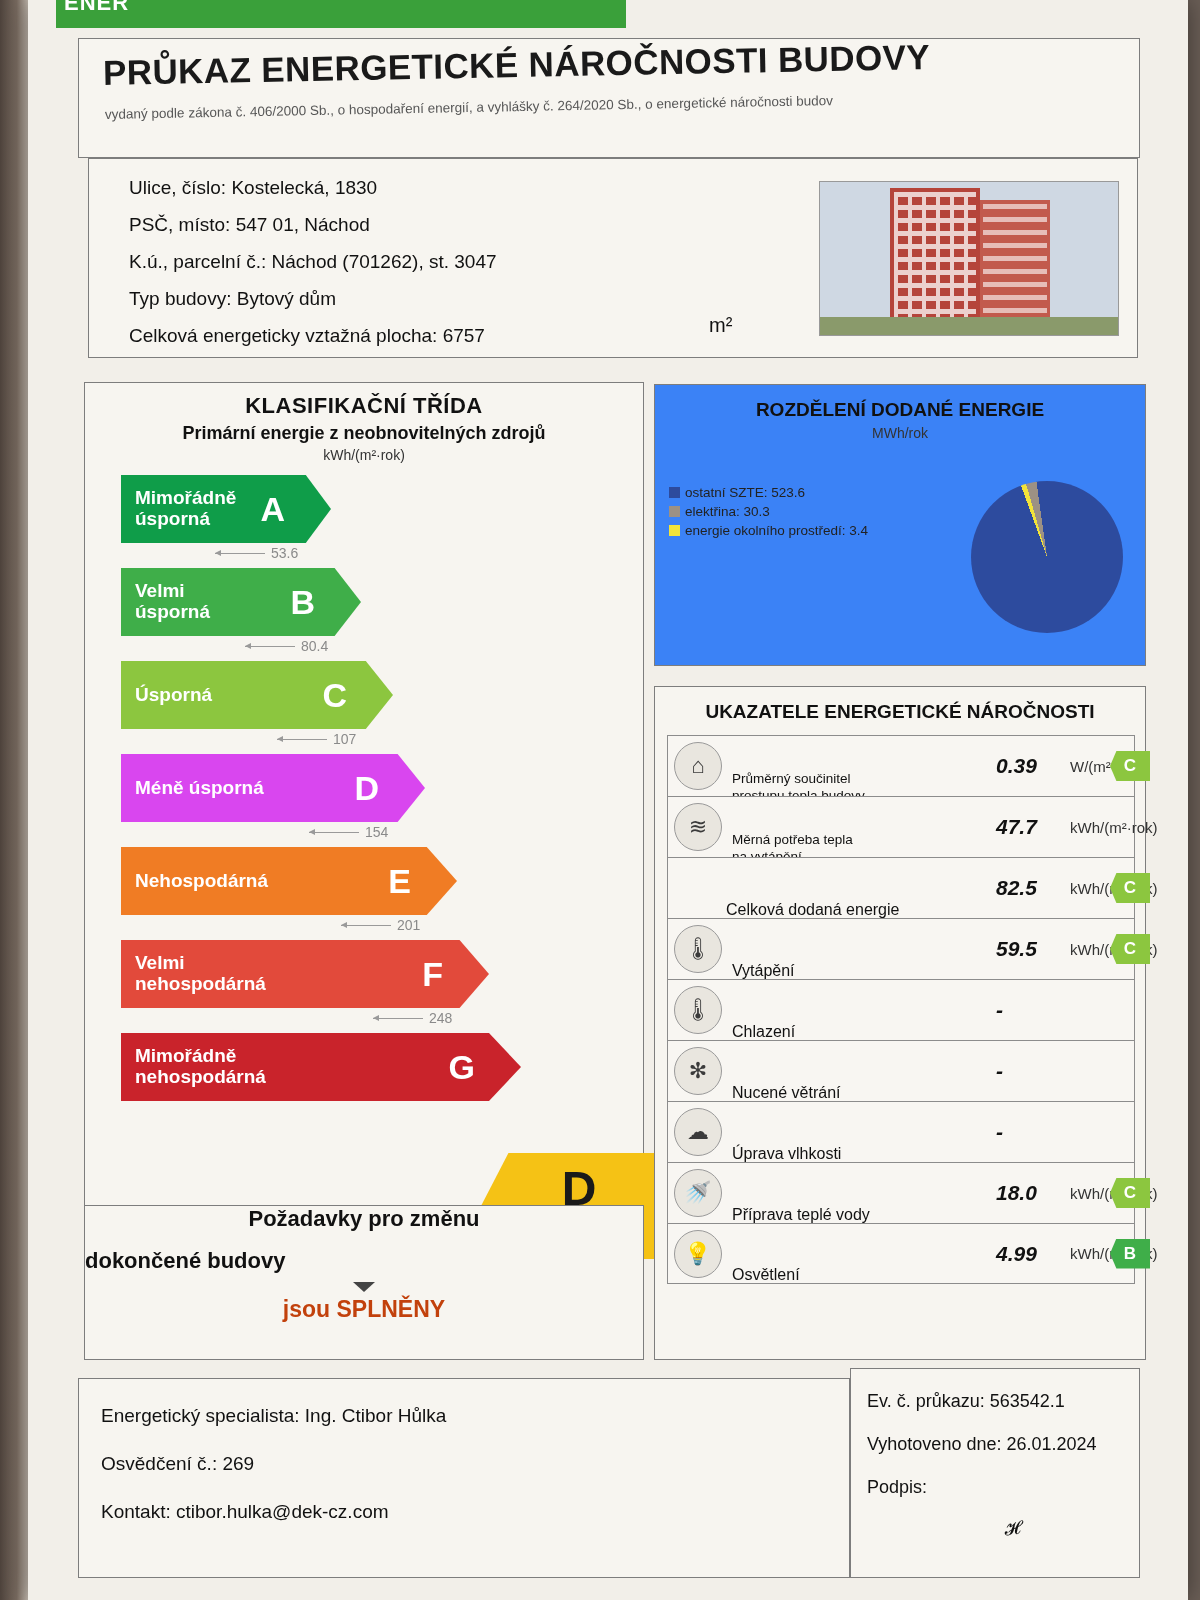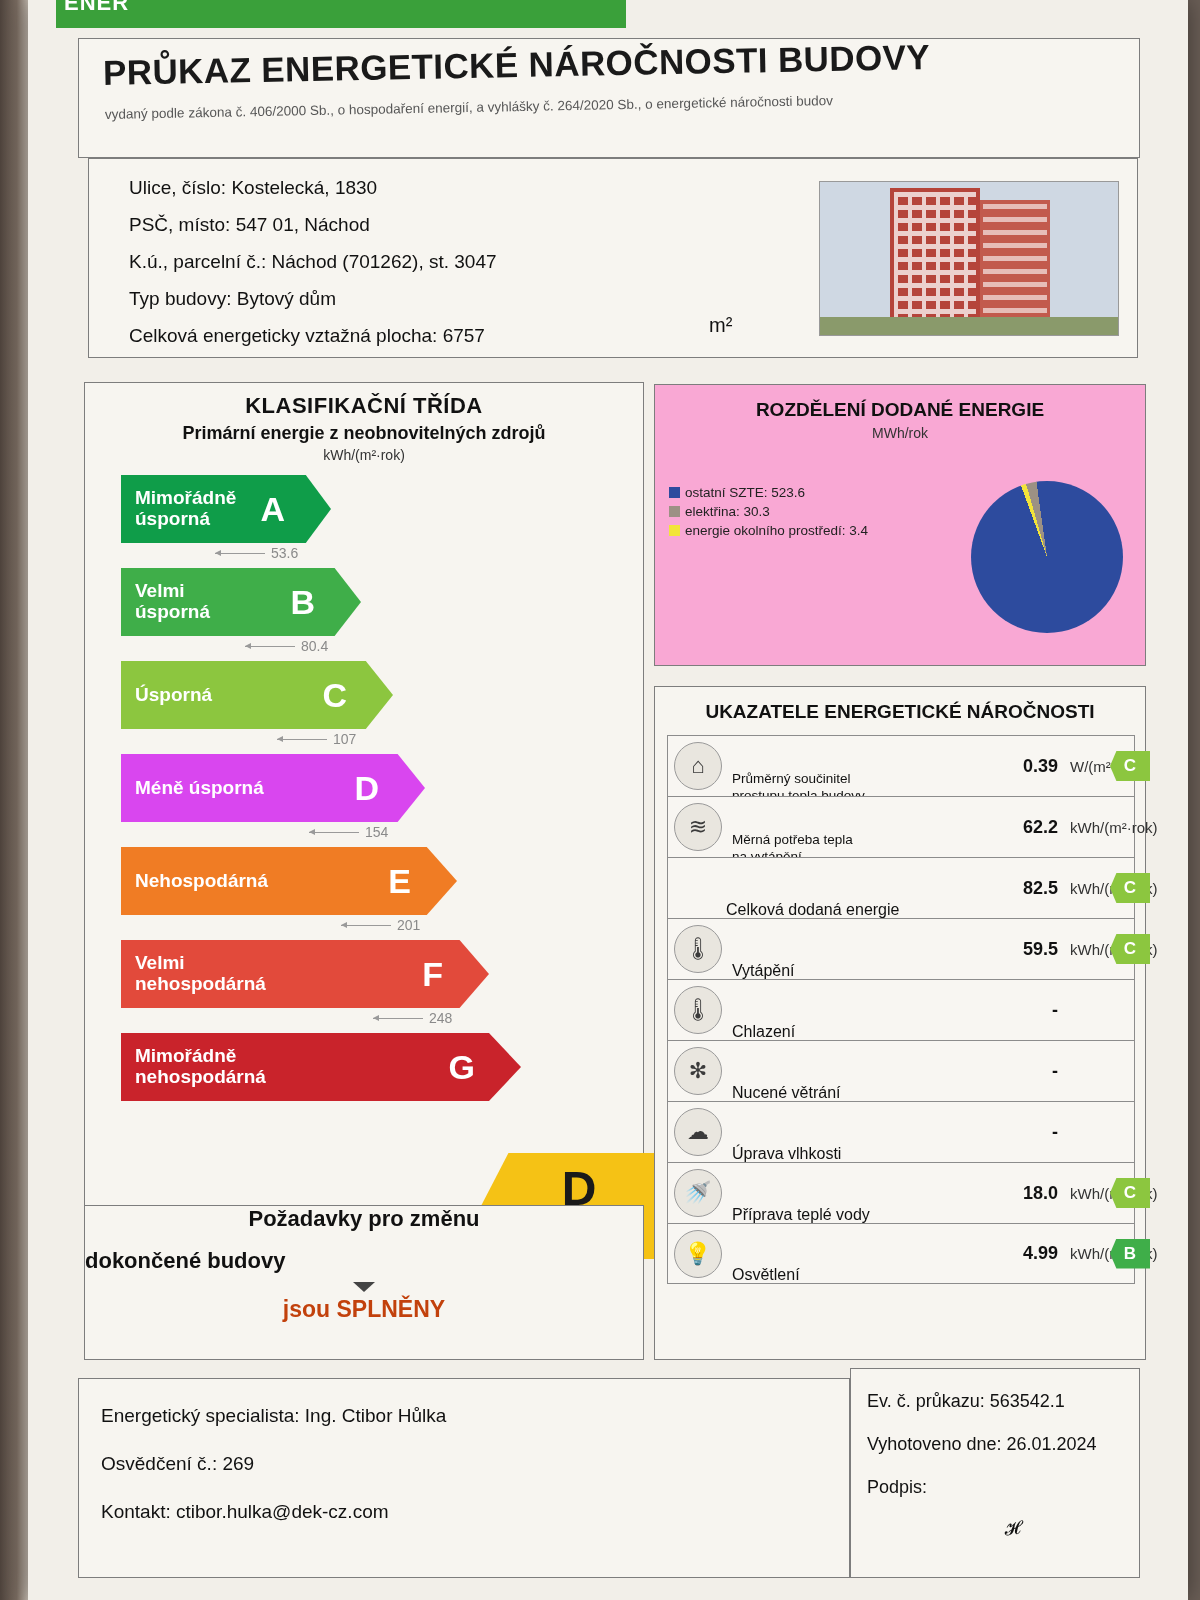--- a/index.html
+++ b/index.html
@@ -108,21 +108,21 @@
   #pozad { left:56px; top:1205px; width:560px; height:155px; background:#f7f5f0;}
   #pozad .t1 { text-align:center; font-size:22px; font-weight:bold; margin-top:0; color:#111;}
   #pozad .t2 { text-align:left; font-size:22px; font-weight:bold; margin-top:16px; color:#111;}
   #pozad .chev {
     width:0;height:0;margin:8px auto 0;
     border-left:11px solid transparent;border-right:11px solid transparent;border-top:10px solid #444;
   }
   #pozad .t3 { text-align:center; font-size:23px; font-weight:bold; margin-top:4px; color:#c2410c;}
 
   
-  #split { left:626px; top:384px; width:492px; height:282px; background:#f9a8d4;}
+  #split { left:626px; top:384px; width:492px; height:282px; background:#3b82f6;}
   #split h2 { margin:0; text-align:center; font-size:19px; font-weight:bold; padding-top:14px; color:#111;}
   #split .unit { text-align:center; font-size:14px; color:#333; margin-top:4px;}
   #legend { position:absolute; left:14px; top:100px; }
   #legend div { font-size:13.5px; color:#222; margin-bottom:4px; display:flex; align-items:center;}
   .sw { width:11px; height:11px; display:inline-block; margin-right:5px;}
   #pie {
     position:absolute; right:22px; top:96px; width:152px; height:152px; border-radius:50%;
     background: conic-gradient(from -8deg, #2d4b9e 0deg 348deg, #f2e43a 348deg 352deg, #9c9184 352deg 360deg);
   }
 
@@ -136,21 +136,21 @@
   }
   .irow:last-child { border-bottom:1px solid #8c8c8c; }
   .icn {
     width:48px; height:48px; margin-left:6px; border-radius:50%;
     background:#e9e6df; border:1px solid #9a9a9a;
     display:flex; align-items:center; justify-content:center; font-size:22px; color:#3b3b3b;
     flex:0 0 48px;
   }
   .inm { flex:1; padding-left:10px; font-size:13.5px; font-weight:normal; color:#111; line-height:1.2; white-space:pre-line;margin-top:43px;}
   .inm.big { font-size:16px; }
-  .ival { width:62px; text-align:right; font-size:18px; font-weight:bold; color:#111;}
+  .ival { width:62px; font-size:21px; font-weight:bold; color:#111;font-style:italic;}
   .iun { width:76px; padding-left:12px; font-size:15px; color:#333;}
   .ibadge {
     position:absolute; right:-16px; top:50%; transform:translateY(-50%);
     width:40px;height:30px; color:#fff; font-weight:bold; font-size:17px;
     display:flex;align-items:center;justify-content:center;
     clip-path: polygon(16% 0, 100% 0, 100% 100%, 16% 100%, 0 50%);
   }
 
   
   #f1 { left:50px; top:1378px; width:772px; height:200px; background:#f7f5f0;}
@@ -316,21 +316,21 @@
 prostupu tepla budovy</div>
         <div class="ival">0.39</div>
         <div class="iun">W/(m²·K)</div>
         <div class="ibadge" style="background:#8cc63f">C</div>
       </div>
 
       <div class="irow">
         <div class="icn">≋</div>
         <div class="inm">Měrná potřeba tepla
 na vytápění</div>
-        <div class="ival">62.2</div>
+        <div class="ival">47.7</div>
         <div class="iun">kWh/(m²·rok)</div>
       </div>
 
       <div class="irow">
         <div style="width:48px;flex:0 0 48px;"></div>
         <div class="inm big">Celková dodaná energie</div>
         <div class="ival">82.5</div>
         <div class="iun">kWh/(m²·rok)</div>
         <div class="ibadge" style="background:#8cc63f">C</div>
       </div>

